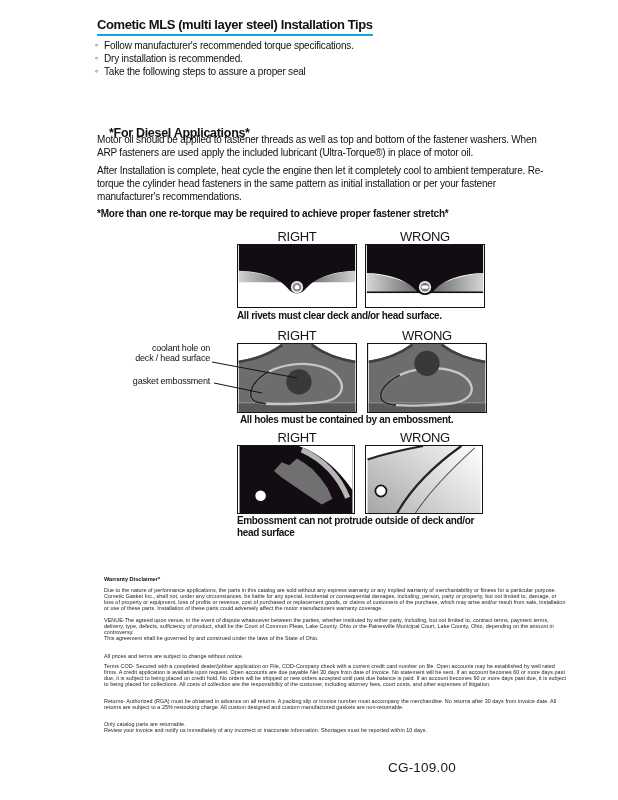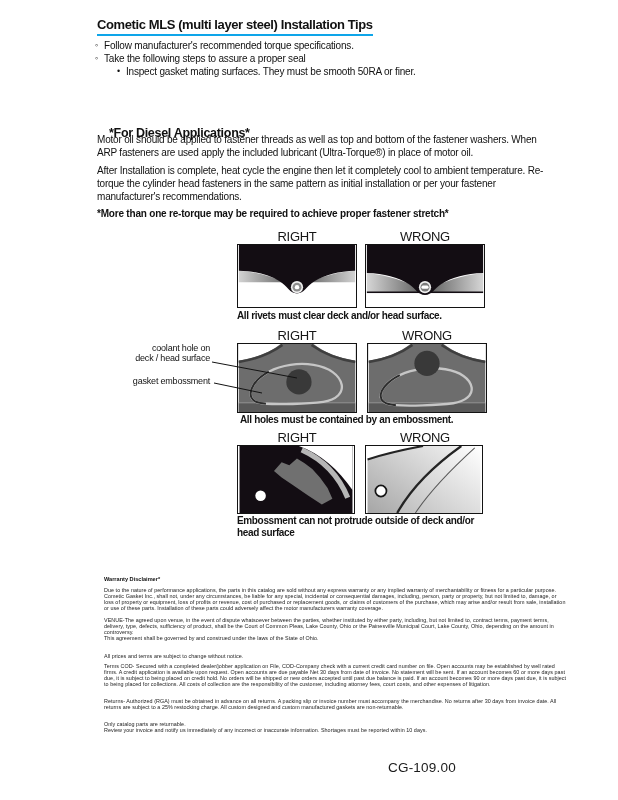--- a/index.html
+++ b/index.html
@@ -47,22 +47,22 @@
 </style>
 </head>
 <body>
 
 <div class="page">
 
   <h1 class="title">Cometic MLS (multi layer steel) Installation Tips</h1>
 
   <ul class="tips">
     <li class="main">Follow manufacturer's recommended torque specifications.</li>
+    <li class="main">Dry installation is recommended.</li>
     <li class="main">Take the following steps to assure a proper seal</li>
-    <li class="sub">Inspect gasket mating surfaces.  They must be smooth 50RA or finer.</li>
   </ul>
 
   <h2 class="diesel-h">*For Diesel Applications*</h2>
   <p class="para p1">Motor oil should be applied to fastener threads as well as top and bottom of the fastener washers. When ARP fasteners are used apply the included lubricant (Ultra-Torque®) in place of motor oil.</p>
   <p class="para p2">After Installation is complete, heat cycle the engine then let it completely cool to ambient temperature. Re-torque the cylinder head fasteners in the same pattern as initial installation or per your fastener manufacturer's recommendations.</p>
   <p class="para note">*More than one re-torque may be required to achieve proper fastener stretch*</p>
 
   <div class="dg-head" style="left:237px;top:229px">RIGHT</div>
   <div class="dg-head" style="left:365px;top:229px">WRONG</div>
 

